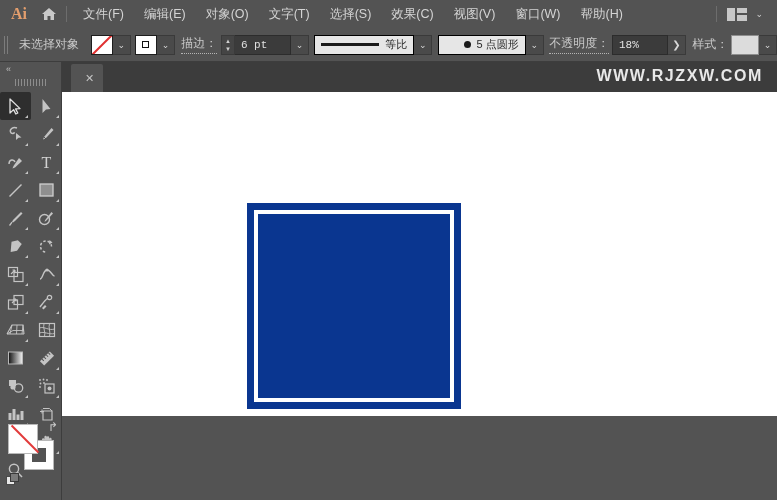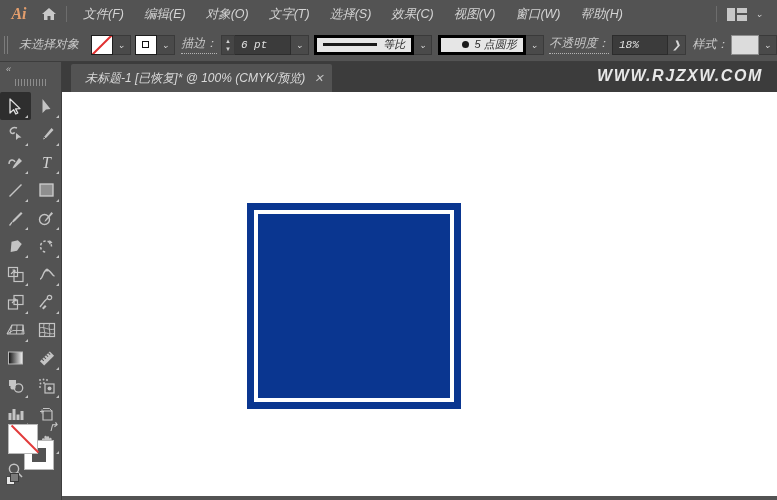--- a/index.html
+++ b/index.html
@@ -3,21 +3,21 @@
 <meta charset="utf-8">
 <style>
   * { box-sizing: border-box; margin: 0; padding: 0; }
   html, body {
     width: 777px; height: 500px;
     overflow: hidden;
     background: #535353;
     font-family: "Liberation Sans", sans-serif;
     -webkit-font-smoothing: antialiased;
   }
-  #app { position: relative; width: 777px; height: 496px; font-style: italic; }
+  #app { position: relative; width: 777px; height: 416px; }
 
   
   .menubar {
     position: absolute; left: 0; top: 0; width: 777px; height: 28px;
     background: #535353;
     display: flex; align-items: center;
   }
   .ai-logo {
     width: 34px; height: 28px;
     display: flex; align-items: center; justify-content: center;
@@ -96,21 +96,21 @@
     width: 14px; height: 20px; background: #454545; border: 1px solid #3a3a3a;
     display: flex; flex-direction: column; align-items: center; justify-content: center;
     gap: 2px; color: #d0d0d0; font-size: 6px; line-height: 6px;
   }
   .num-field {
     height: 20px; background: #3b3b3b; border: 1px solid #2c2c2c; border-left: none;
     color: #e0e0e0; font-size: 11px; display: flex; align-items: center;
     padding: 0 6px; font-family: "Liberation Mono", monospace; white-space: nowrap;
   }
   .light-field {
-    height: 20px; background: #e6e6e6; border: 3px solid #000000;
+    height: 20px; background: #e6e6e6; border: 1px solid #000000;
     color: #2a2a2a; font-size: 11px; display: flex; align-items: center;
     padding: 0 6px; gap: 6px; white-space: nowrap;
   }
   .stroke-preview-line {
     width: 78px; height: 3px; background: #1a1a1a;
   }
   .dot-cap { width: 7px; height: 7px; border-radius: 50%; background: #1a1a1a; }
   .opacity-field {
     height: 20px; background: #3b3b3b; border: 1px solid #2c2c2c;
     color: #e4e4e4; font-size: 11px; display: flex; align-items: center;
@@ -594,21 +594,20 @@
       <div class="mini-stack">
         <div class="m1"></div>
         <div class="m2"></div>
       </div>
     </div>
   </div>
 
   <div class="doc-area">
     <div class="tabbar">
       <div class="doc-tab">
-        <span>未标题-1 [已恢复]* @ 100% (CMYK/预览)</span>
         <span class="tab-close">✕</span>
       </div>
       <div class="watermark">WWW.RJZXW.COM</div>
     </div>
 
     <div class="canvas">
       <div class="artwork" style="left:185px; top:111px; width:214px; height:206px;">
         <div class="art-outer" style="left:0; top:0; width:214px; height:206px;"></div>
         <div class="art-inner-stroke" style="left:7px; top:7px; width:200px; height:192px;"></div>
       </div>

